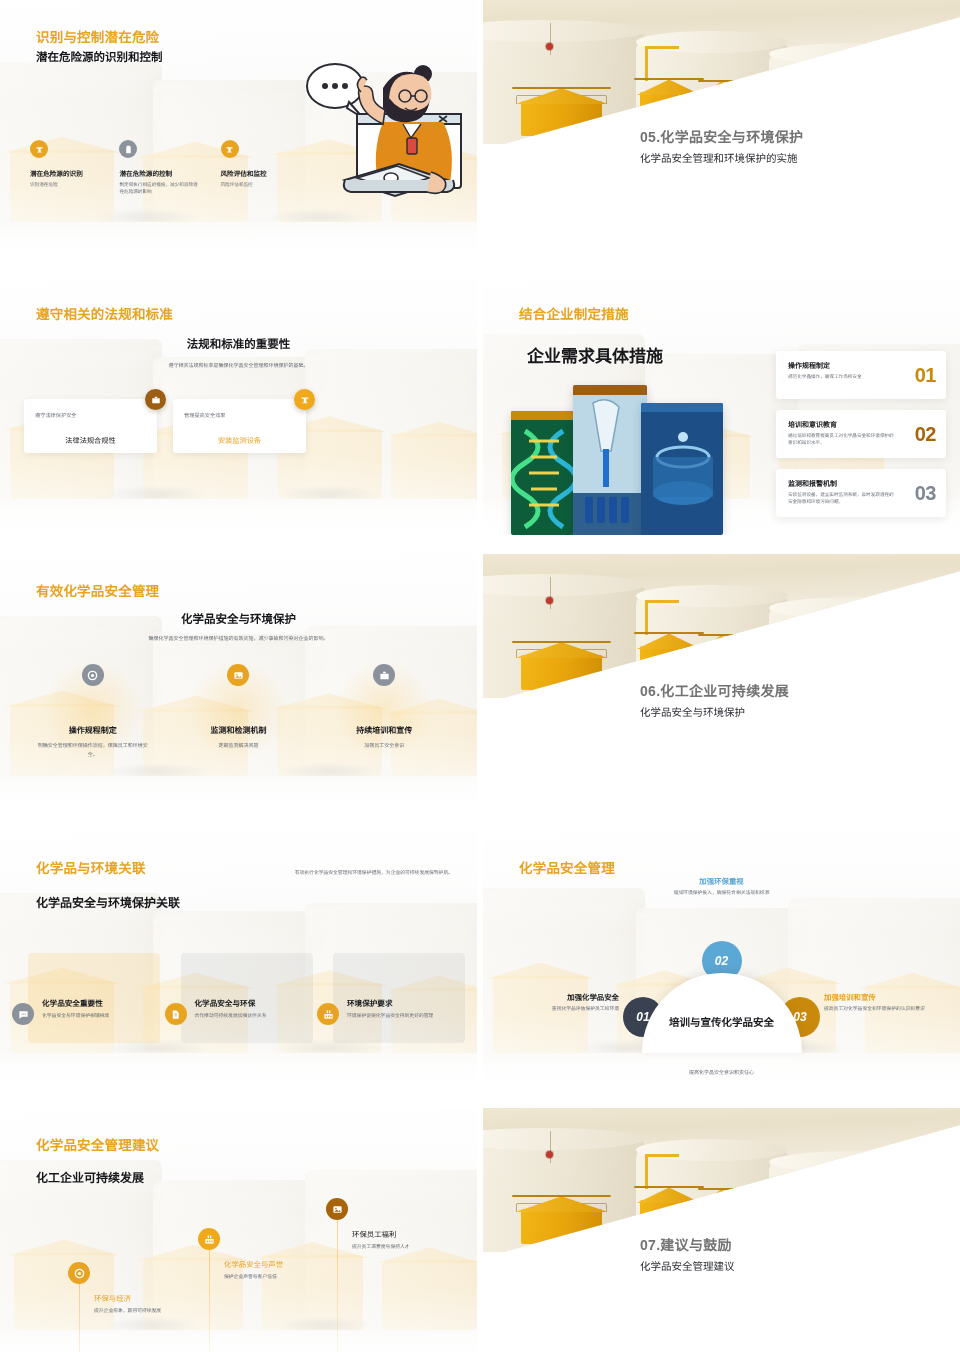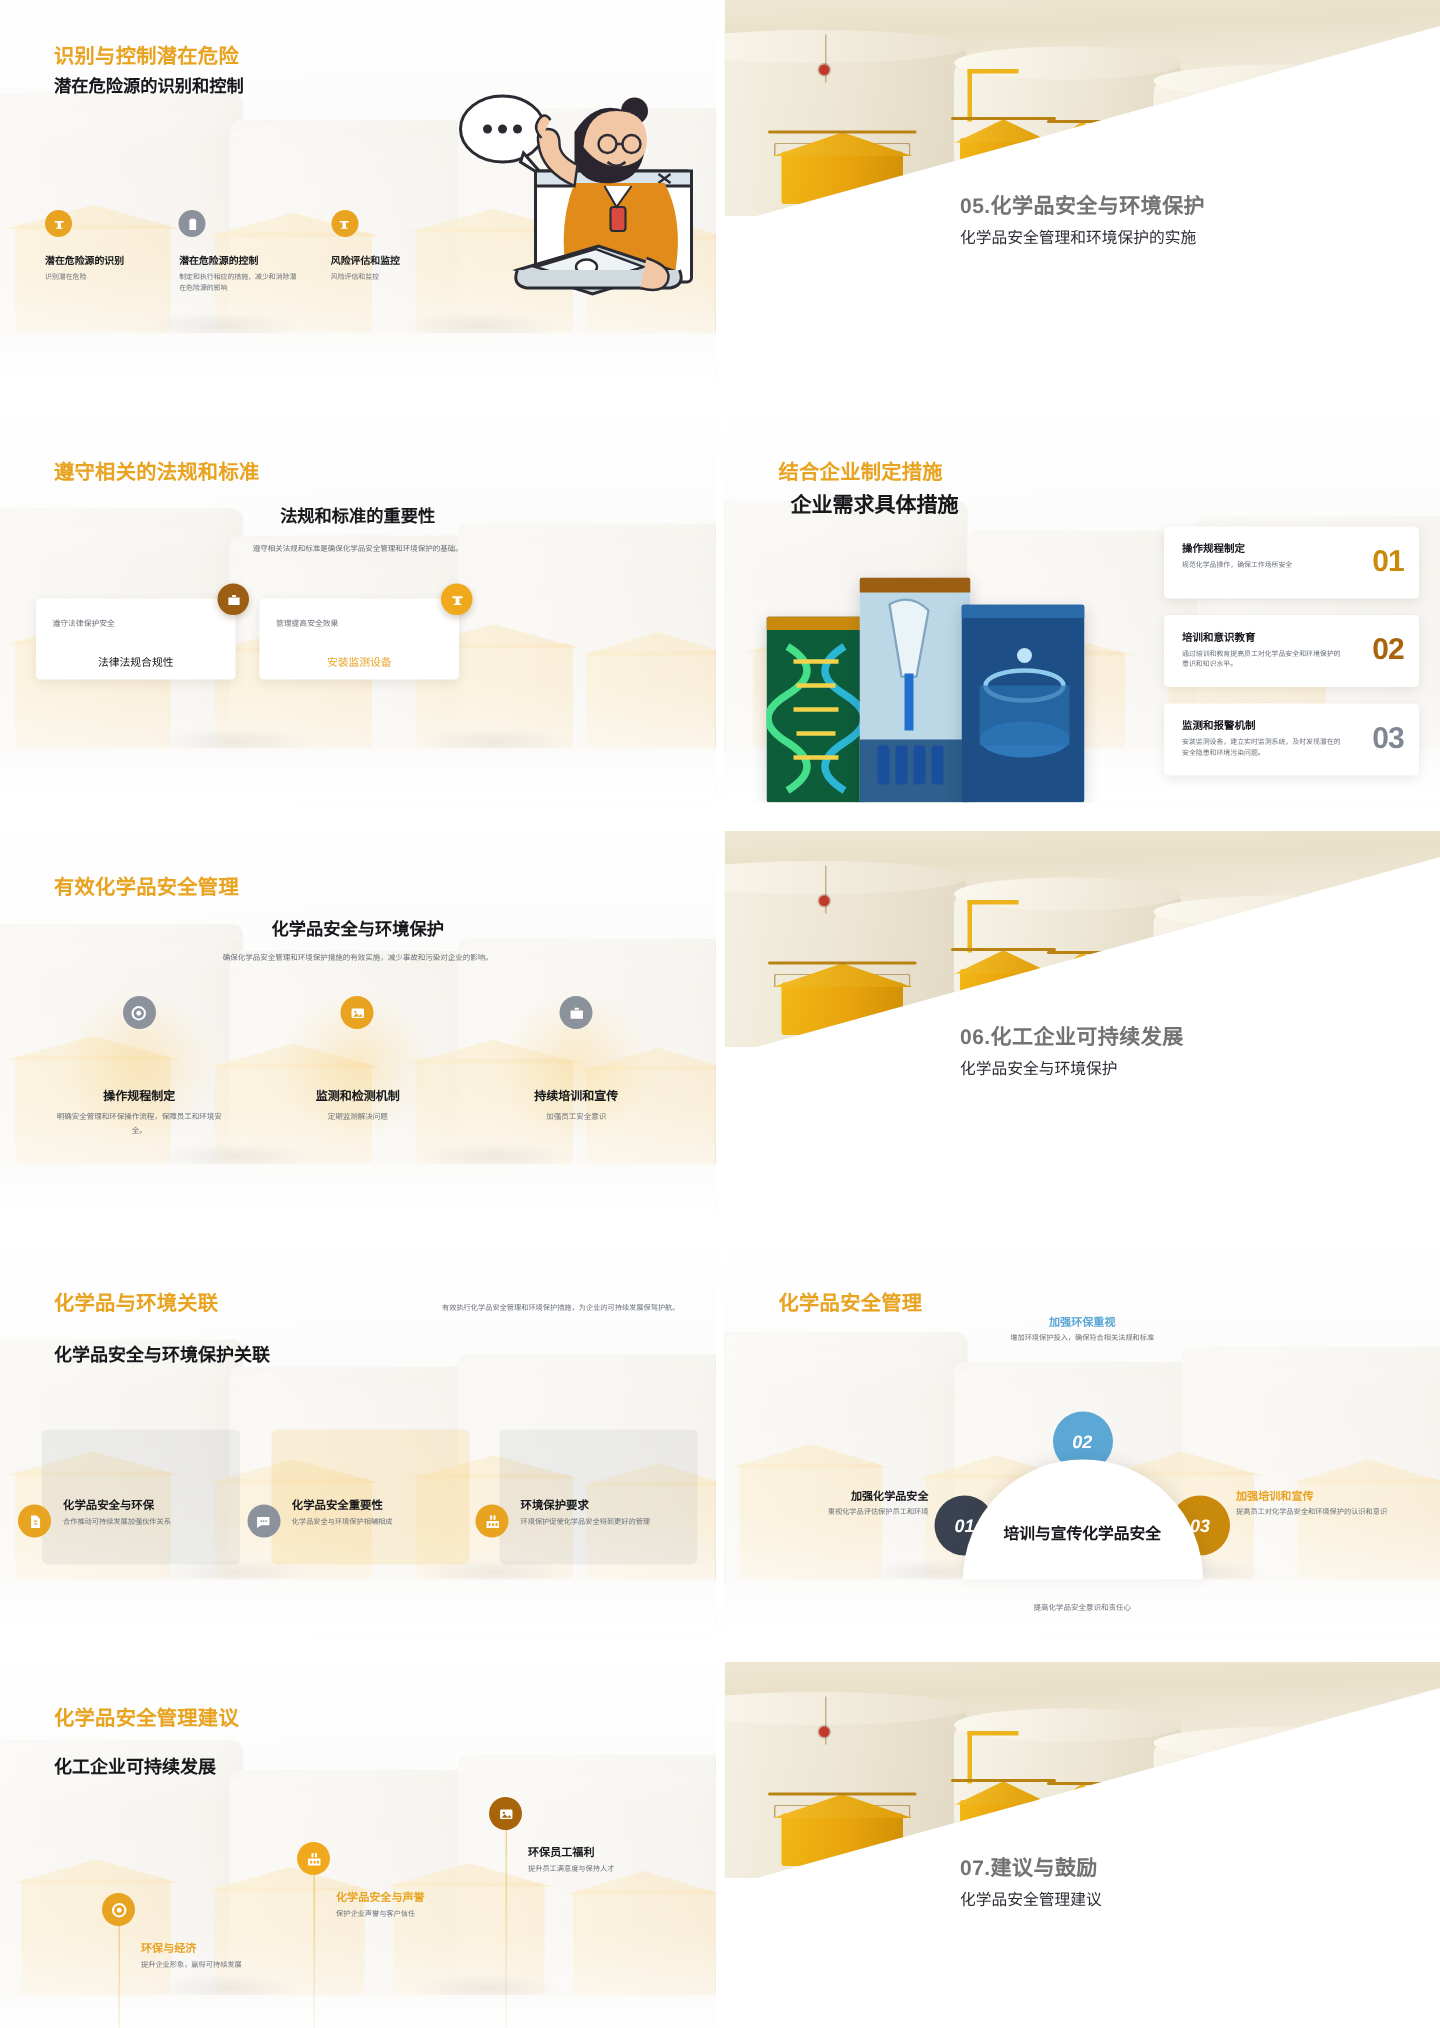--- a/index.html
+++ b/index.html
@@ -126,21 +126,21 @@
               box-shadow:0 2px 7px rgba(60,50,30,.09); padding:12px 11px 0 11px;}
   .s3 .card .badge{ position:absolute; right:-9px; top:-10px; width:21px;height:21px;border-radius:50%;
                     display:flex;align-items:center;justify-content:center; box-shadow:0 2px 5px rgba(70,55,20,.25);}
   .s3 .card .badge svg{width:10px;height:10px;fill:#fff;}
   .s3 .ctop{ font-size:5.2px; color:#6b7179; margin-bottom:17px;}
   .s3 .cbot{ font-size:7.2px; font-weight:400; color:#17181c;text-align:center;}
   .s3 .center-h{ position:absolute; left:0; right:0; top:58px; text-align:center; font-size:11.5px; font-weight:700; color:#17181c;}
   .s3 .center-p{ position:absolute; left:0; right:0; top:84px; text-align:center; font-size:5px; color:#686e76;}
 
   
-  .s4 .subh{ position:absolute; left:44px; top:48px; font-size:14px; font-weight:700; color:#17181c;}
+  .s4 .subh{ position:absolute; left:44px; top:65px; font-size:17px; font-weight:700; color:#17181c;}
   .s4 .photos{ position:absolute; left:28px; bottom:0; height:150px; width:230px;}
   .s4 .ph{ position:absolute; bottom:0; border-radius:2px; overflow:hidden; box-shadow:0 3px 10px rgba(40,40,60,.18);}
   .s4 .numcards{ position:absolute; right:14px; top:74px; width:170px; display:flex; flex-direction:column; gap:11px;}
   .s4 .nc{ position:relative; background:#fff; border-radius:3px; box-shadow:0 2px 8px rgba(60,50,30,.10);
            padding:9px 48px 9px 12px; min-height:48px;}
   .s4 .nt{ font-size:7px; font-weight:700; color:#17181c; margin-bottom:3px;}
   .s4 .nd{ font-size:4.6px; color:#6b7179; line-height:1.6;}
   .s4 .nn{ position:absolute; right:10px; top:50%; transform:translateY(-50%); font-size:20px; font-weight:700; letter-spacing:-.5px;}
 
   
@@ -179,21 +179,21 @@
   .s7 .lbl .t{ font-size:7.4px; font-weight:700; margin-bottom:3px;}
   .s7 .lbl .d{ font-size:4.8px; color:#6b7179; line-height:1.65;}
   .s7 .foot{ position:absolute; left:0; right:0; bottom:14px; text-align:center; font-size:5px; color:#6b7179; z-index:5;}
 
   
   .s8 .subh{ position:absolute; left:36px; top:60px; font-size:12px; font-weight:700; color:#17181c;}
   .s8 .step{ position:absolute; }
   .s8 .step .ic{ width:22px;height:22px;border-radius:50%; display:flex;align-items:center;justify-content:center;}
   .s8 .step .ic svg{width:11px;height:11px;fill:#fff;}
   .s8 .step .line{ position:absolute; left:10.5px; top:22px; width:1px; background:linear-gradient(180deg,rgba(232,163,33,.45),rgba(232,163,33,0));}
-  .s8 .step .t{ font-size:7.4px; font-weight:700; margin-bottom:4px;}
+  .s8 .step .t{ font-size:7.4px; font-weight:400; margin-bottom:4px;}
   .s8 .step .d{ font-size:4.8px; color:#6b7179; line-height:1.65;}
   .s8 .step .txt{ position:absolute; left:26px; width:112px;}
 </style>
 </head>
 <body>
 
 <div class="deck">
 
   <div class="slide s1">
     <div class="tankbg">
@@ -495,45 +495,45 @@
       <div class="ground"></div>
       <div class="haze"></div>
     </div>
 
     <div class="kicker">化学品与环境关联</div>
     <div class="subh">化学品安全与环境保护关联</div>
     <div class="para">有效执行化学品安全管理和环境保护措施，为企业的可持续发展保驾护航。</div>
 
     <div class="row">
       <div class="cell">
-        <div class="panel"></div>
-        <div class="ic" style="background:#E8A321">
-          <svg viewBox="0 0 24 24">
-              <path d="M6 3h8l5 5v13H6z" fill="#fff"></path>
-              <path d="M10 10h5v2h-5zM10 14h5v2h-5z" fill="#E8A321"></path>
-            </svg>
-        </div>
-        <div class="txt">
-          <div class="t">化学品安全与环保</div>
-          <div class="d">合作推动可持续发展加强伙伴关系</div>
-        </div>
-      </div>
-      <div class="cell">
         <div class="panel y"></div>
         <div class="ic" style="background:#8C929B">
           <svg viewBox="0 0 24 24">
               <path d="M3 5h18v12H9l-6 4z" fill="#fff"></path>
               <circle cx="9" cy="11" r="1.3" fill="#8C929B"></circle>
               <circle cx="12.5" cy="11" r="1.3" fill="#8C929B"></circle>
               <circle cx="16" cy="11" r="1.3" fill="#8C929B"></circle>
             </svg>
         </div>
         <div class="txt">
           <div class="t">化学品安全重要性</div>
           <div class="d">化学品安全与环境保护相辅相成</div>
+        </div>
+      </div>
+      <div class="cell">
+        <div class="panel"></div>
+        <div class="ic" style="background:#E8A321">
+          <svg viewBox="0 0 24 24">
+              <path d="M6 3h8l5 5v13H6z" fill="#fff"></path>
+              <path d="M10 10h5v2h-5zM10 14h5v2h-5z" fill="#E8A321"></path>
+            </svg>
+        </div>
+        <div class="txt">
+          <div class="t">化学品安全与环保</div>
+          <div class="d">合作推动可持续发展加强伙伴关系</div>
         </div>
       </div>
       <div class="cell">
         <div class="panel"></div>
         <div class="ic" style="background:#E8A321">
           <svg viewBox="0 0 24 24">
               <path d="M8 3h3v6h-3zM13 3h3v6h-3z" fill="#fff"></path>
               <path d="M3 11h18v10H3z" fill="#fff"></path>
               <path d="M6 14h3v4H6zM11 14h3v4h-3zM16 14h3v4h-3z" fill="#E8A321"></path>
             </svg>

